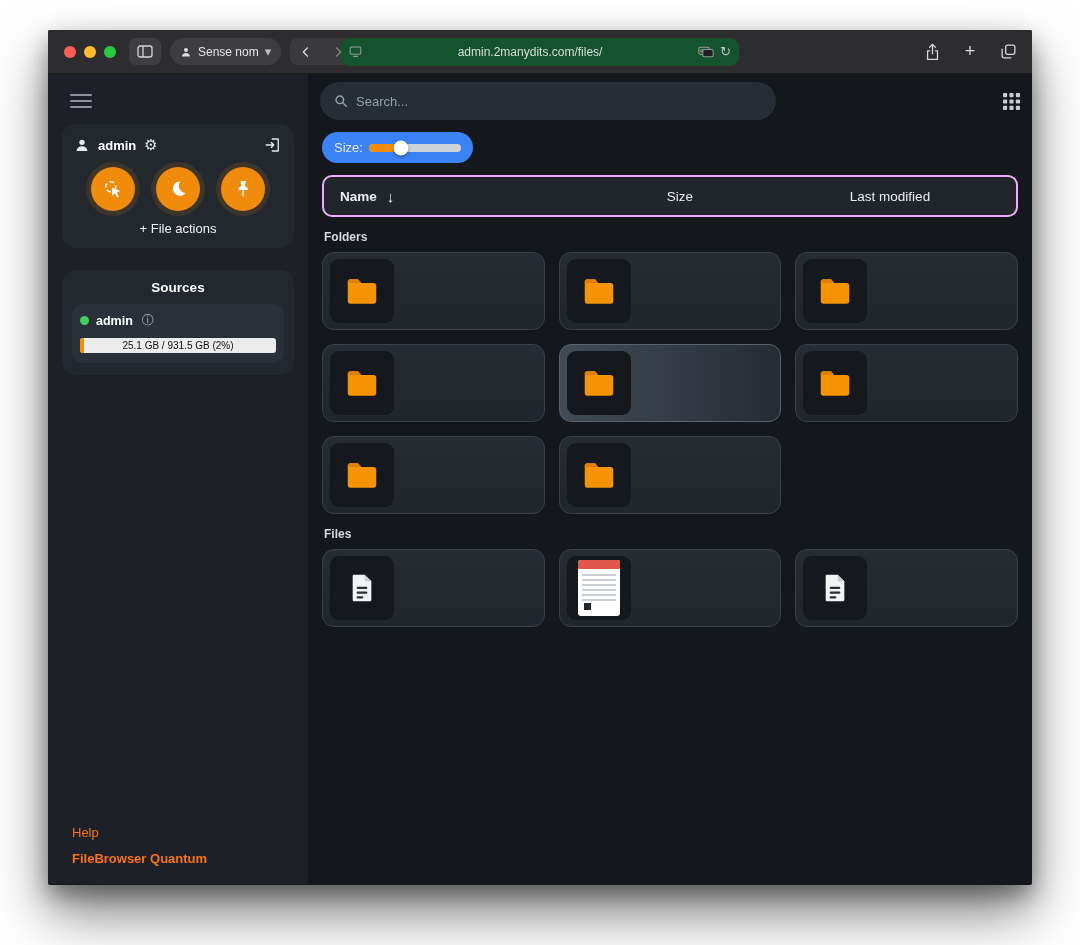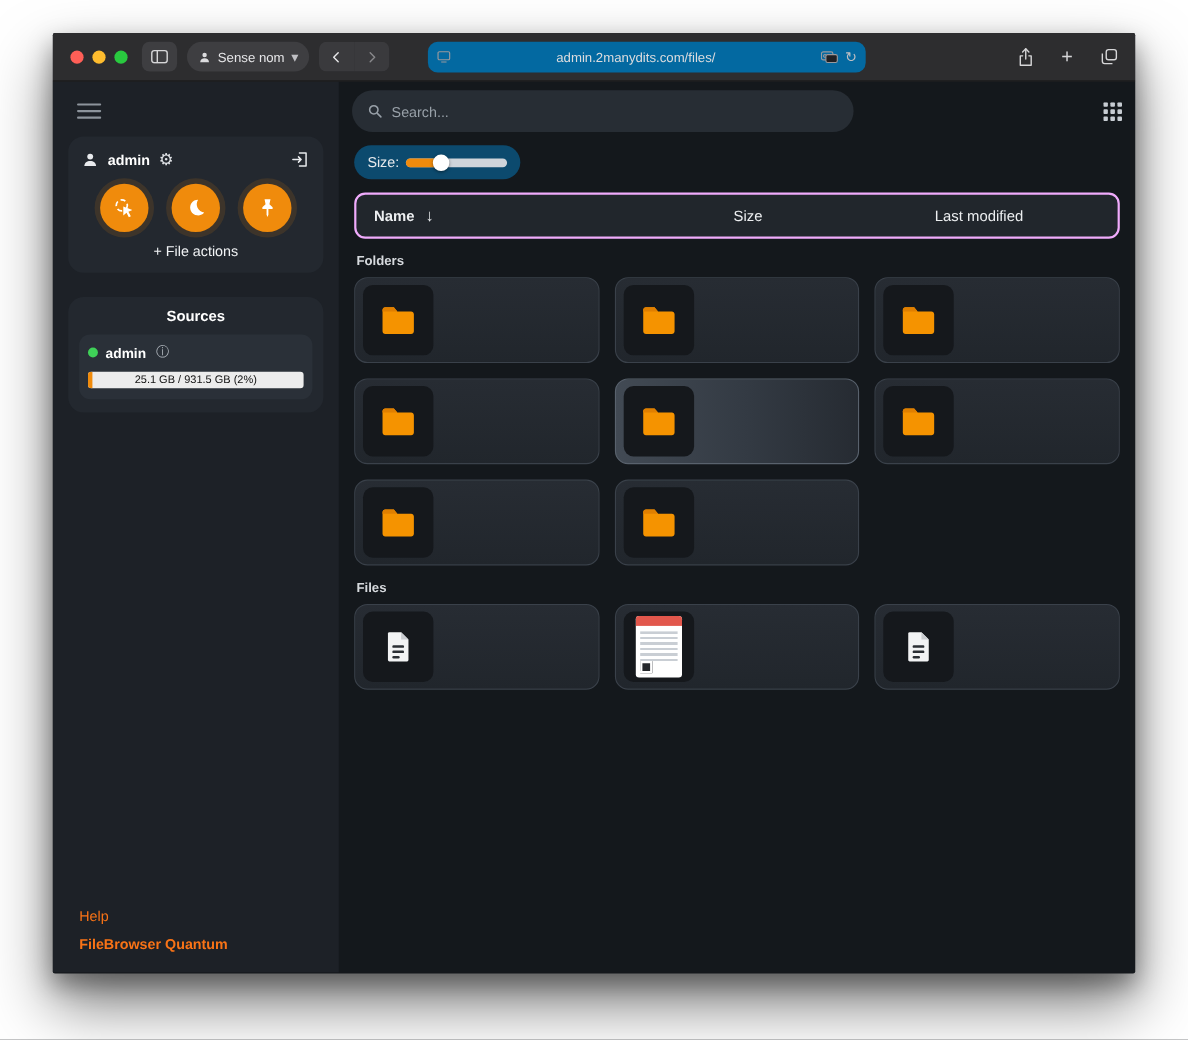--- a/index.html
+++ b/index.html
@@ -20,22 +20,22 @@
   .chrome-btn {
     height:27px; min-width:32px; border-radius:7px; background:#3e3e41;
     display:flex; align-items:center; justify-content:center; gap:6px;
     color:#e6e6e8; font-size:12px; padding:0 8px; border:none; cursor:default;
   }
   .profile-pill { border-radius:14px; padding:0 10px; }
   .nav-group { display:flex; border-radius:7px; overflow:hidden; }
   .nav-group .chrome-btn { border-radius:0; background:#3a3a3d; }
   .urlbar {
     position:absolute; left:50%; transform:translateX(-50%);
-    width:398px; height:28px; border-radius:9px; background:#0369a1;
-    display:flex; align-items:center; padding:0 8px; gap:6px;margin-left:48px;
+    width:398px; height:28px; border-radius:9px; background:#14532d;
+    display:flex; align-items:center; padding:0 8px; gap:6px;
   }
   .urlbar .url-text { flex:1; text-align:center; color:#dcdcde; font-size:12px; white-space:nowrap; overflow:hidden; }
   .url-icon { color:#99999d; display:flex; align-items:center; }
   .toolbar-right { margin-left:auto; display:flex; gap:10px; align-items:center; }
   .tb-icon-btn { background:transparent; border:none; color:#d6d6d8; display:flex; align-items:center; justify-content:center; width:28px; height:28px; font-size:18px; }
   .muted-glyph { color:#bfbfc3; font-size:13px; }
   .chev-fwd svg { opacity:.45; }
   
   .app { display:flex; height:810px; background:#14181c; }
   .sidebar { width:260px; background:#1d2127; display:flex; flex-direction:column; }
@@ -67,21 +67,21 @@
   .help-link { margin-bottom:11px; }
   .app-name { font-weight:700; }
   
   .main-top { height:54px; display:flex; align-items:center; padding:0 12px; gap:12px; }
   .search {
     flex:0 0 456px; height:38px; background:#272d34; border-radius:19px;
     display:flex; align-items:center; padding:0 14px; gap:8px; color:#98a0a8; font-size:13px;
   }
   .grid-btn { margin-left:auto; background:none; border:none; display:flex; }
   .content { padding:2px 14px 0; }
-  .size-pill { display:inline-flex; align-items:center; gap:6px; background:#0c4a6e; border-radius:17px; padding:8px 12px; color:#e6e9ec; font-size:13px; margin:2px 0 12px; }
+  .size-pill { display:inline-flex; align-items:center; gap:6px; background:#3b82f6; border-radius:17px; padding:8px 12px; color:#e6e9ec; font-size:13px; margin:2px 0 12px; }
   .slider { position:relative; width:92px; height:8px; border-radius:4px; background:#cfd4da; }
   .slider-fill { position:absolute; left:0; top:0; height:100%; background:#f08b0c; border-radius:4px; }
   .slider-knob { position:absolute; top:50%; width:15px; height:15px; border-radius:50%; background:#fff; transform:translate(-50%,-50%); box-shadow:0 1px 3px rgba(0,0,0,.45); }
   .list-header {
     height:42px; background:#21262c; border:2px solid #f0abfc; border-radius:10px;
     display:flex; align-items:center; padding:0 16px; color:#eceef0; font-size:13.5px;
   }
   .col-name { flex:1; display:flex; align-items:center; gap:10px; font-weight:700; }
   .sort-glyph { font-weight:400; font-size:15px; }
   .col-size { width:200px; text-align:center; }

